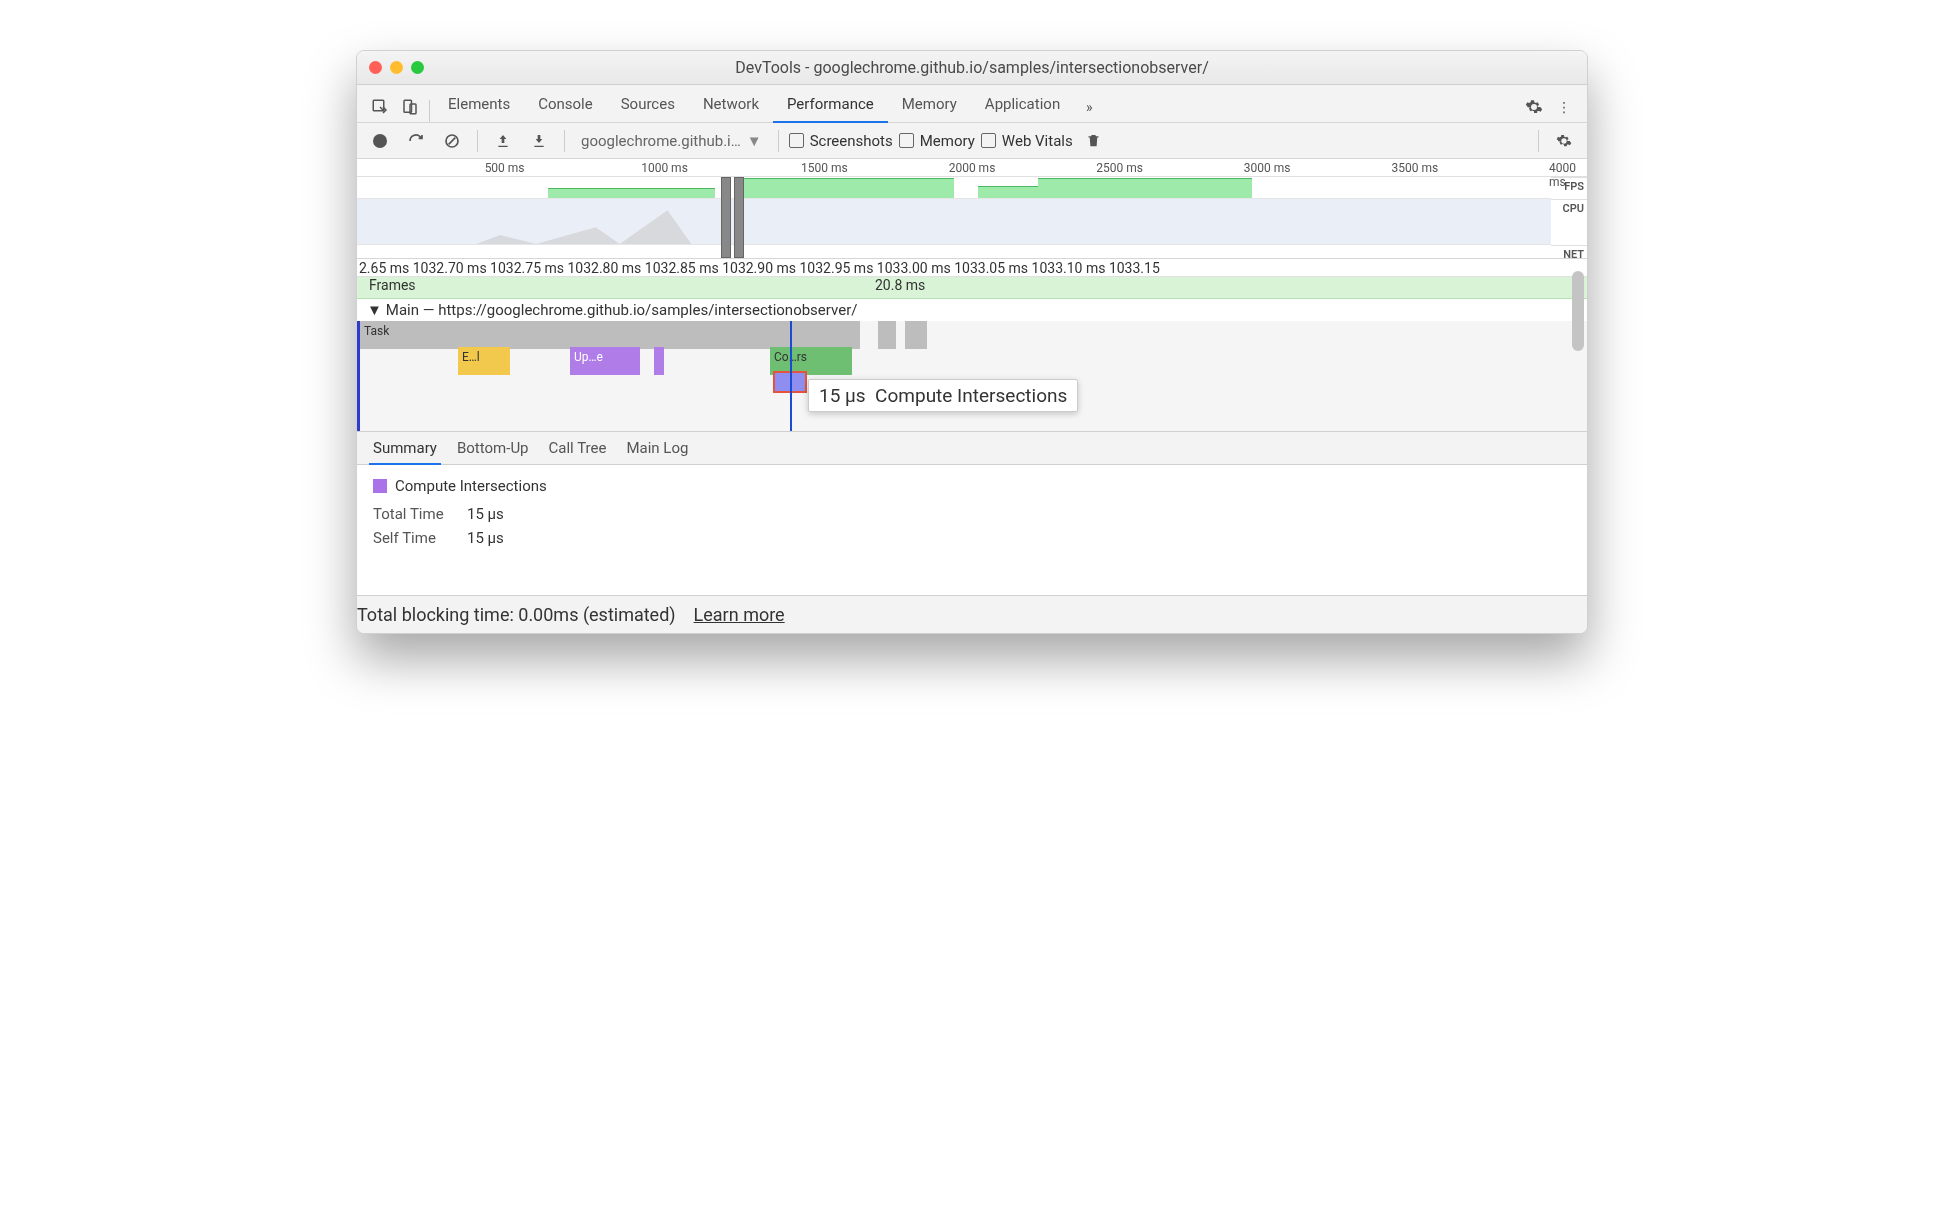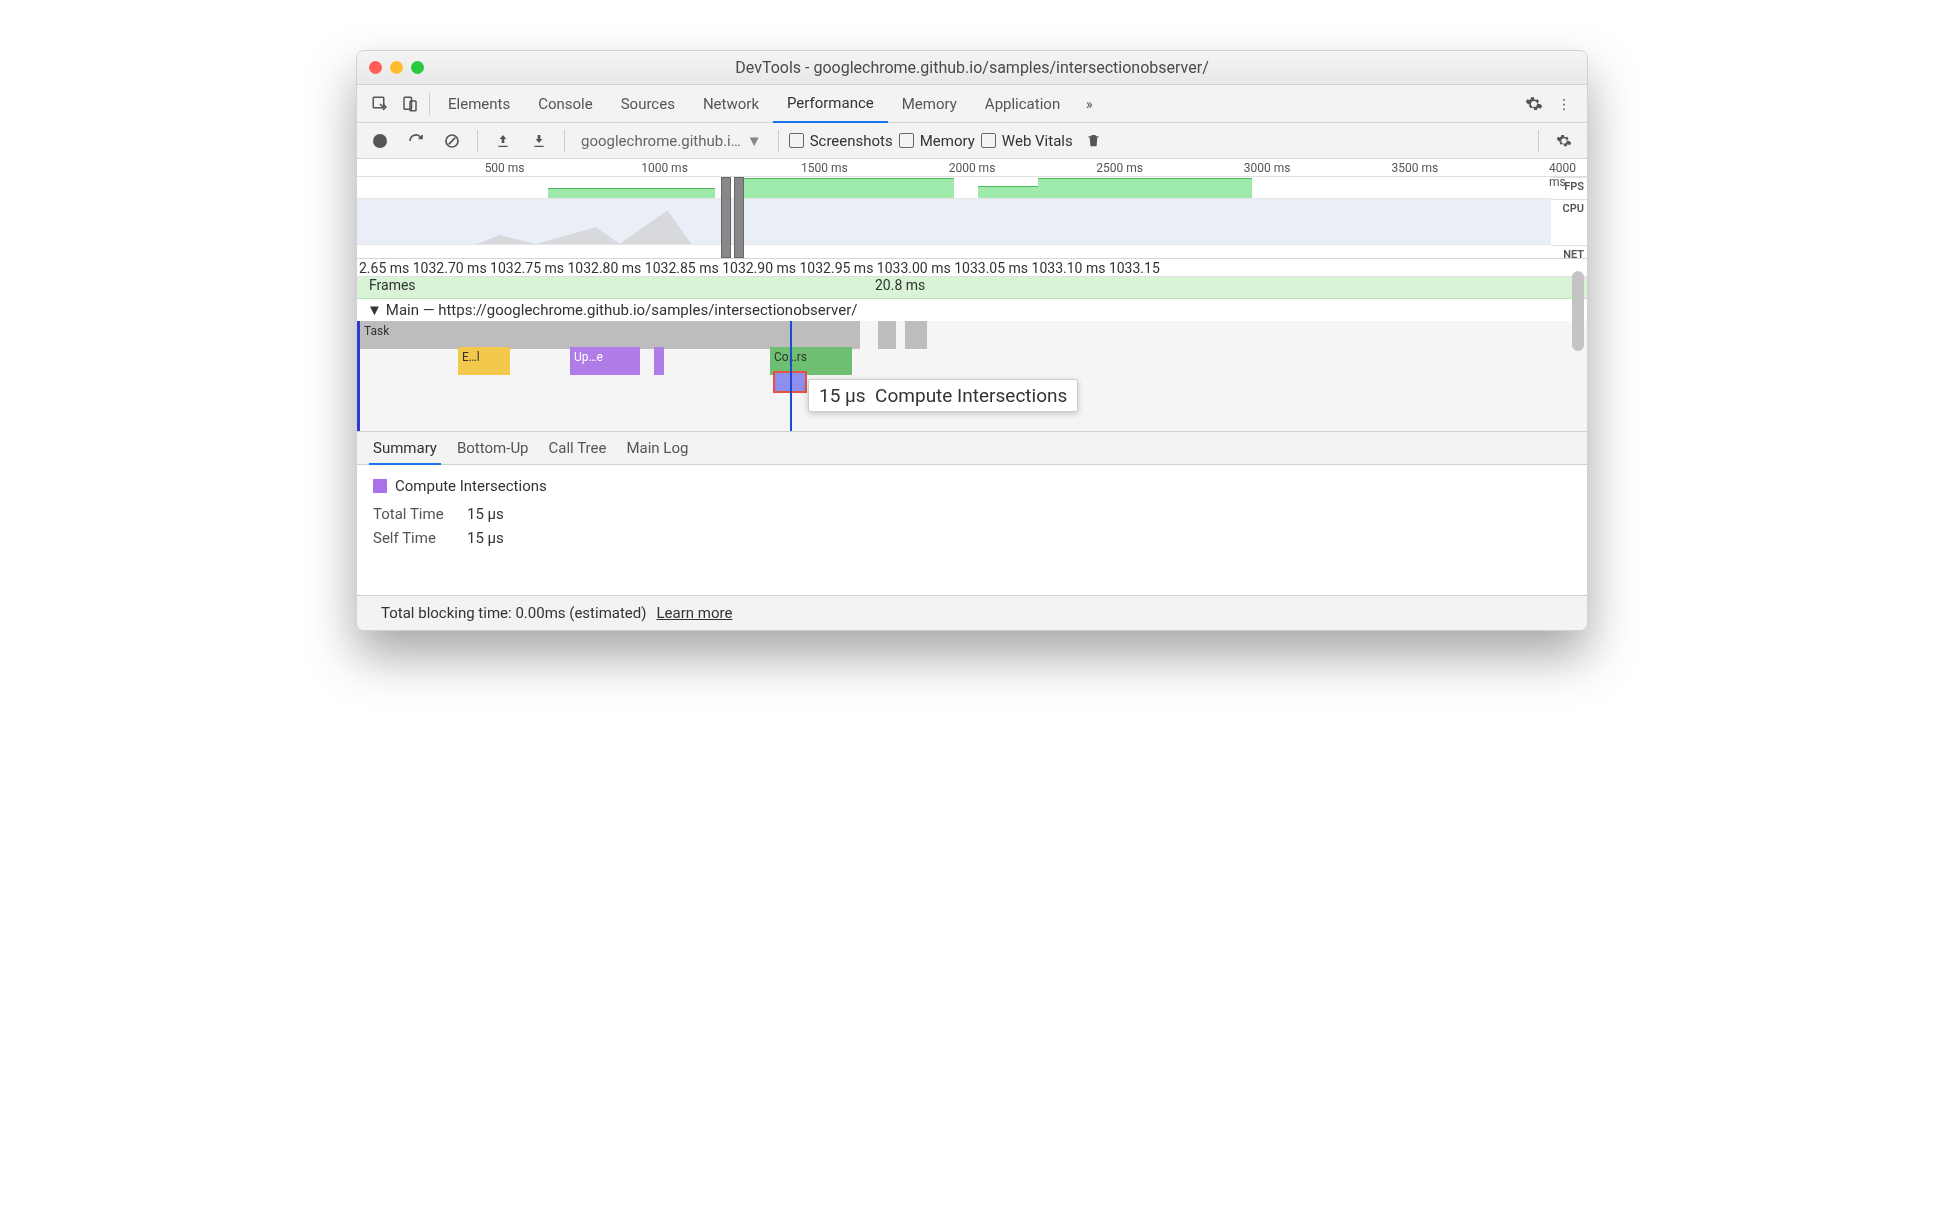--- a/index.html
+++ b/index.html
@@ -3,21 +3,21 @@
 <meta charset="utf-8">
 <style>
   * { margin:0; padding:0; box-sizing:border-box; }
   body { background:#fff; font-family:-apple-system,BlinkMacSystemFont,"Segoe UI",Roboto,sans-serif; font-size:14px; color:#333; width:1944px; height:1206px; padding:50px; }
   .window { width:1232px; margin:0 auto; border:1px solid #d0d0d0; border-radius:8px; overflow:hidden; box-shadow:0 25px 50px rgba(0,0,0,.35); background:#fff; position:relative; }
   .titlebar { height:34px; background:linear-gradient(#f4f4f4,#e8e8e8); display:flex; align-items:center; padding:0 12px; border-bottom:1px solid #d0d0d0; position:relative; }
   .traffic { display:flex; gap:8px; position:absolute; left:12px; }
   .dot { width:13px; height:13px; border-radius:50%; }
   .dot.r{background:#ff5f56;} .dot.y{background:#ffbd2e;} .dot.g{background:#27c93f;}
   .title { flex:1; text-align:center; color:#4a4a4a; font-size:16px; }
-  .tabbar { display:flex; align-items:center; height:38px; padding:0 8px; border-bottom:1px solid #d6d6d6; background:#f3f3f3; }
+  .tabbar { display:flex; align-items:flex-end; height:38px; padding:0 8px; border-bottom:1px solid #d6d6d6; background:#f3f3f3; }
   .tab { padding:0 14px; height:100%; display:flex; align-items:center; color:#555; font-size:15px; cursor:pointer; }
   .tab.active { color:#333; border-bottom:2px solid #1a73e8; margin-bottom:-1px; }
   .icon-btn { width:30px; height:30px; display:flex; align-items:center; justify-content:center; color:#555; cursor:pointer; }
   .toolbar { display:flex; align-items:center; height:36px; padding:0 8px; border-bottom:1px solid #d6d6d6; background:#f3f3f3; gap:6px; }
   .sep { width:1px; height:22px; background:#ccc; margin:0 4px; }
   .cb { display:flex; align-items:center; gap:6px; font-size:15px; color:#333; }
   .cb .box { width:15px; height:15px; border:1.5px solid #666; border-radius:2px; }
   .spacer { flex:1; }
   .dropdown { color:#666; font-size:15px; padding:0 6px; display:flex; align-items:center; gap:6px; }
   .overview { position:relative; height:100px; border-bottom:1px solid #d6d6d6; background:#fff; }
@@ -42,21 +42,21 @@
   .tooltip { position:absolute; background:#fff; border:1px solid #ccc; border-radius:2px; padding:4px 10px; font-size:19px; color:#333; box-shadow:0 2px 6px rgba(0,0,0,.2); z-index:10; white-space:nowrap; }
   .cursor-line { position:absolute; top:0; bottom:0; width:2px; background:#1a4bd6; z-index:5; }
   .detail-tabs { display:flex; height:34px; align-items:center; border-top:1px solid #d0d0d0; border-bottom:1px solid #d0d0d0; background:#f3f3f3; gap:12px; padding:0 12px; }
   .dtab { padding:0 4px; height:100%; display:flex; align-items:center; color:#555; font-size:15px; cursor:pointer; }
   .dtab.active { color:#333; border-bottom:2px solid #1a73e8; margin-bottom:-1px; }
   .summary { padding:12px 16px; background:#fff; font-size:15px; color:#333; }
   .summary .hdr { display:flex; align-items:center; gap:8px; margin-bottom:10px; }
   .summary .swatch { width:14px; height:14px; background:#a972e8; }
   .summary .row { display:flex; gap:14px; margin:6px 0; }
   .summary .row .k { width:80px; color:#555; }
-  .footer { border-top:1px solid #d0d0d0; background:#f3f3f3; padding:8px 24px; font-size:15px; color:#333; display:flex; align-items:center; gap:10px; }
+  .footer { border-top:1px solid #d0d0d0; background:#f3f3f3; padding:8px 0; font-size:18px; color:#333; display:flex; align-items:center; gap:18px; }
   .footer a { color:#333; text-decoration:underline; }
   .scrollbar { position:absolute; right:3px; width:12px; border-radius:6px; background:#c4c4c4; }
 </style>
 </head>
 <body>
 
 <div class="window">
 
   <div class="titlebar">
     <div class="traffic">

